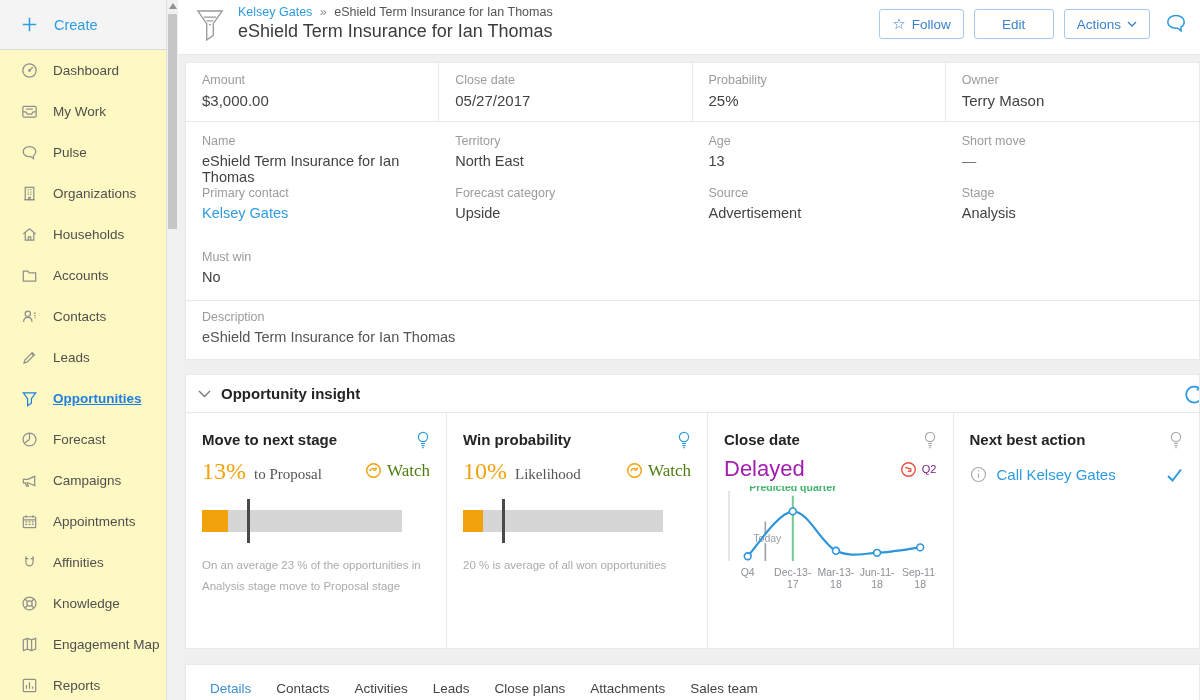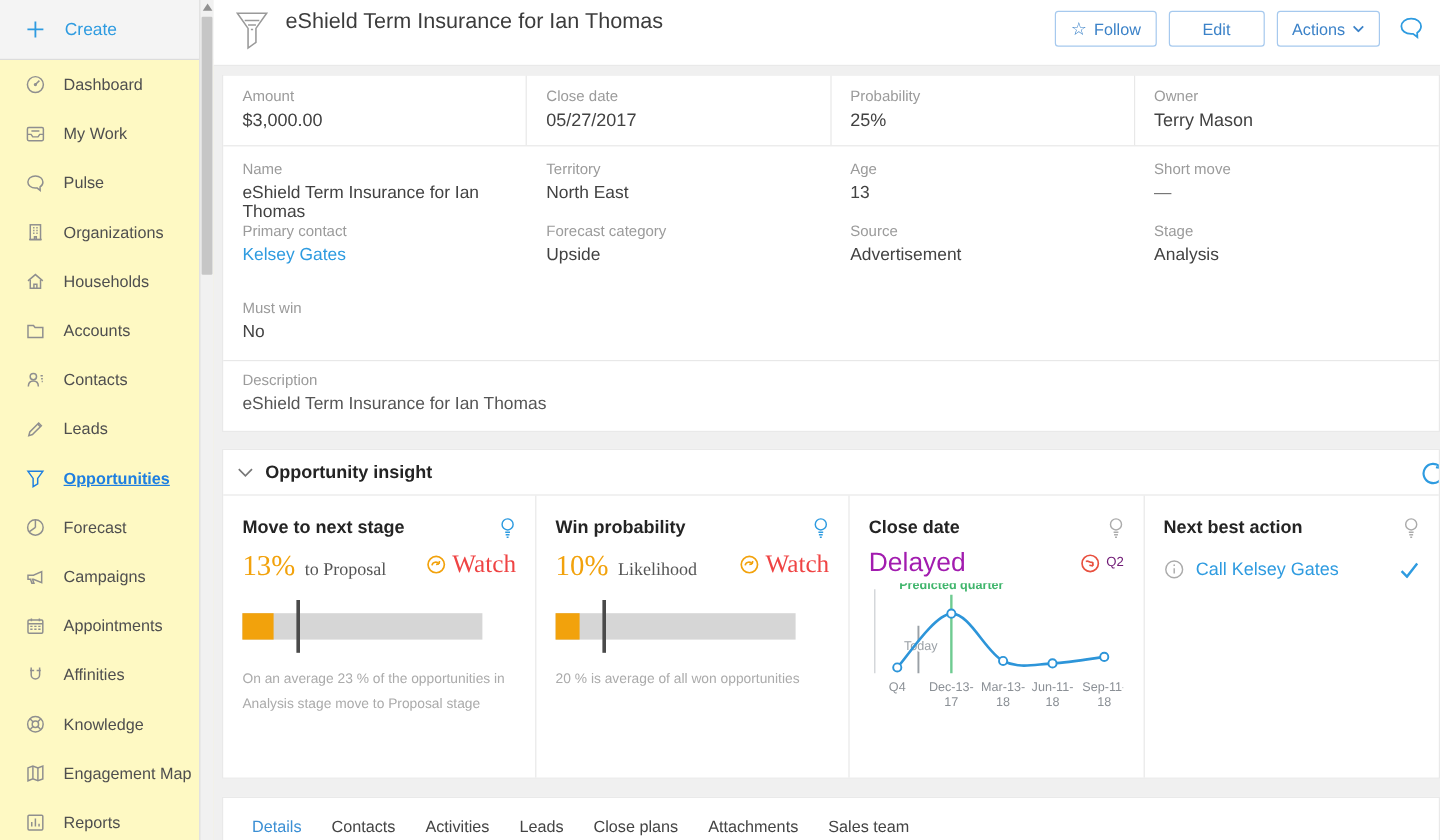--- a/index.html
+++ b/index.html
@@ -65,21 +65,21 @@
   .ins-col { border-right:1px solid #E8E8E8; padding:18px 16px 0 16px; position:relative; }
   .ins-col:last-child { border-right:none; }
   .ins-title-row { display:flex; align-items:flex-start; }
   .ins-title { font-size:15px; font-weight:bold; color:#242424; }
   .bulb { width:14px; height:19px; margin-left:auto; fill:none; stroke-width:1.2; cursor:pointer; }
   .bulb.blue { stroke:#2E9BE0; }
   .bulb.gray { stroke:#ABABAB; }
   .pct-row { display:flex; align-items:baseline; margin-top:8px;font-family:Liberation Serif, serif; }
   .pct { font-size:24px; color:#F2A20C; }
   .pct-suffix { font-size:15px; color:#555; margin-left:8px; }
-  .watch { margin-left:auto; display:flex; align-items:center; gap:5px; color:#ef4444; font-size:21px; cursor:pointer; }
+  .watch { margin-left:auto; display:flex; align-items:center; gap:5px; color:#4d7c0f; font-size:17px; cursor:pointer; }
   .circ-arrow { width:17px; height:17px; fill:none; stroke:#F2A20C; stroke-width:1.4; }
   .circ-arrow.red { stroke:#E8503F; }
   .bar-wrap { position:relative; width:200px; height:44px; margin-top:14px; }
   .bar-track { position:absolute; top:11px; left:0; width:100%; height:22px; background:#D6D6D6; }
   .bar-fill { position:absolute; top:0; left:0; height:100%; background:#F2A20C; }
   .bar-marker { position:absolute; top:0; width:3px; height:44px; background:#4A4A4A; }
   .ins-note { margin-top:12px; width:228px; font-size:11.5px; line-height:1.85; color:#ABABAB; }
   .delayed-row { display:flex; align-items:center; margin-top:6px; }
   .delayed { font-size:22px; color:#a21caf; }
   .quarter-wrap { margin-left:auto; display:flex; align-items:center; gap:5px; }
@@ -230,20 +230,25 @@
 </aside>
 
 <main class="main">
 
   <header class="page-header">
     <svg class="big-funnel" width="30" height="36" viewBox="0 0 32 38">
       <path d="M3,3 h26 L19.5,16.5 V29 l-7,5 V16.5 z"></path>
         <path d="M9.5,9.5 h13 M12.5,13.5 h7 M15,17.5 h2"></path>
     </svg>
     <div class="head-titles">
+      <div class="breadcrumb">
+        <a>Kelsey Gates</a>
+        <span class="sep">»</span>
+        <span class="cur">eShield Term Insurance for Ian Thomas</span>
+      </div>
       <h1 class="page-title">eShield Term Insurance for Ian Thomas</h1>
     </div>
     <div class="head-actions">
       <button class="btn">
         <span class="star">☆</span>
         <span>Follow</span>
       </button>
       <button class="btn">
         <span>Edit</span>
       </button>

